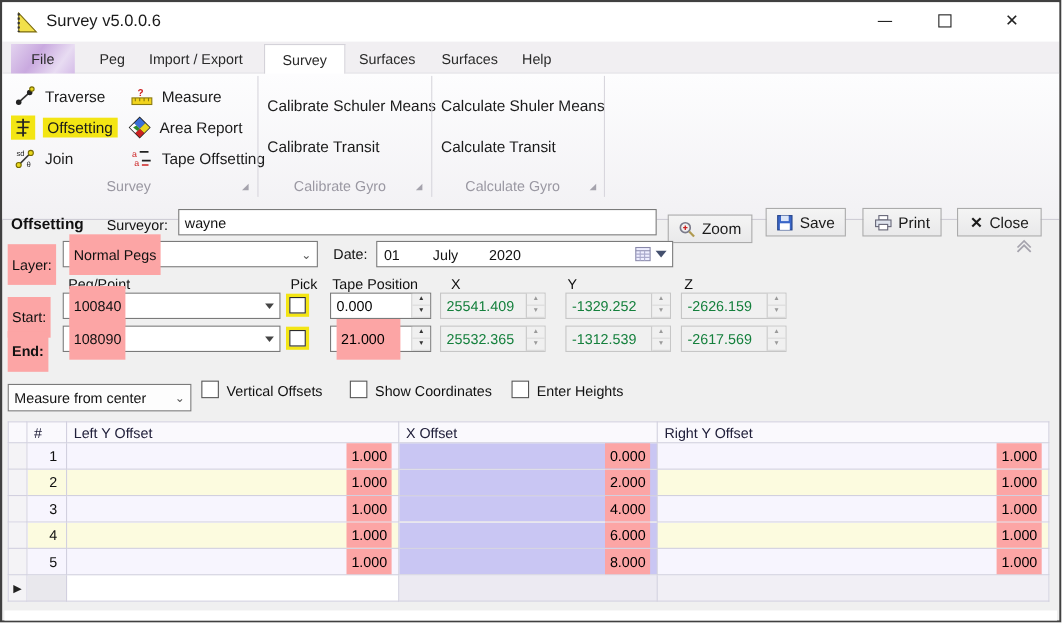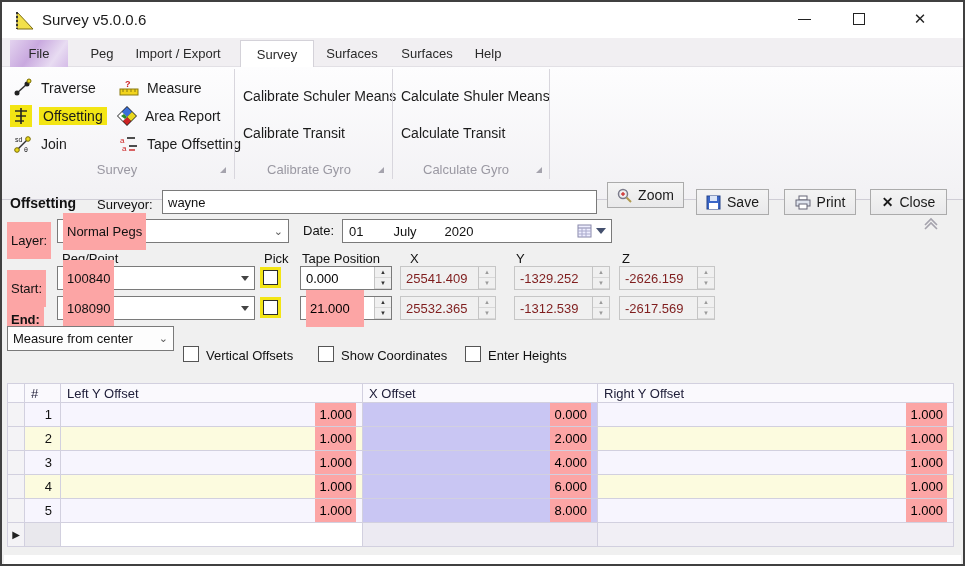--- a/index.html
+++ b/index.html
@@ -37,21 +37,21 @@
   .txtbox { position:absolute; background:#fff; border:1px solid #7a7a7a; font-size:13px; color:#111; display:flex; align-items:center; padding:0 5px; }
   .btn { position:absolute; height:26px; background:linear-gradient(#f4f4f4,#e9e9ea); border:1px solid #ababab; display:flex; align-items:center; justify-content:center; gap:6px; font-size:14px; color:#1a1a1a; }
   .combo-arrow-solid { width:0; height:0; border-left:4px solid transparent; border-right:4px solid transparent; border-top:5px solid #444; margin-left:auto; }
   .combo-chevron { margin-left:auto; color:#5a5a5a; font-size:11px; }
   .hl { background:#fca5a5; padding:11px 4px; }
   .spin { position:absolute; height:24px; background:#fff; border:1px solid #7a7a7a; display:flex; align-items:stretch; font-size:13px; }
   .spin .val { flex:1; display:flex; align-items:center; padding-left:5px; }
   .spin .btns { width:17px; display:flex; flex-direction:column; border-left:1px solid #c4c4c4; }
   .spin .btns span { flex:1; display:flex; align-items:center; justify-content:center; font-size:6px; color:#333; background:#f0f0f0; border-bottom:1px solid #d8d8d8; }
   .spin.disabled { background:#f0f0f0; border-color:#c6c6c6; }
-  .spin.disabled .val { color:#7f1d1d; }
+  .spin.disabled .val { color:#15803d; }
   .spin.disabled .btns span { color:#9a9a9a; background:#f0f0f0; }
   .pickwrap { position:absolute; background:#f3e514; padding:3px; }
   .pickbox { width:15px; height:15px; background:#fff; border:1px solid #2b2b2b; }
   .cb { position:absolute; width:16px; height:16px; background:#fff; border:1px solid #555; }
 
   
   #grid { position:absolute; left:5px; top:381px; border-collapse:collapse; table-layout:fixed; width:946px; font-size:13px; background:#fff; }
   #grid td, #grid th { border:1px solid #d2d0df; overflow:hidden; white-space:nowrap; }
   #grid th { height:19px; font-weight:normal; text-align:left; padding:0 6px; color:#21203b; background:#faf9fd; }
   #grid td { height:24px; }
@@ -218,21 +218,21 @@
       <path d="M3 8 L9 2 L15 8" stroke="#a5a3ad" stroke-width="1.6" fill="none"></path>
     </svg>
   </div>
 
   <div class="lbl bold" style="left:8px; top:193px;">Offsetting</div>
   <div class="lbl" style="left:95px; top:195px;">Surveyor:</div>
   <div class="txtbox" style="left:160px; top:188px; width:435px; height:24px;">
       <span>wayne</span>
     </div>
 
-  <div class="btn" style="left:605px; top:180px; width:77px;">
+  <div class="btn" style="left:605px; top:193px; width:77px;">
     <svg width="15" height="15">
         <circle cx="6" cy="6" r="4.5" fill="none" stroke="#7a7a8a" stroke-width="1.5"></circle>
         <line x1="9.5" y1="9.5" x2="14" y2="14" stroke="#b09a50" stroke-width="2"></line>
         <line x1="4" y1="6" x2="8" y2="6" stroke="#cc2222" stroke-width="1.2"></line>
         <line x1="6" y1="4" x2="6" y2="8" stroke="#cc2222" stroke-width="1.2"></line>
       </svg>
     <span>Zoom</span>
   </div>
   <div class="btn" style="left:694px; top:187px; width:73px;">
     <svg width="15" height="15">
@@ -352,21 +352,21 @@
       </span>
   </div>
   <div class="spin disabled" style="left:617px; top:294px; width:96px;">
     <span class="val">-2617.569</span>
     <span class="btns">
         <span>▲</span>
         <span>▼</span>
       </span>
   </div>
 
-  <div class="txtbox" style="left:5px; top:324px; width:167px; height:25px; background:#fdfdfd;">
+  <div class="txtbox" style="left:5px; top:347px; width:167px; height:25px; background:#fdfdfd;">
     <span>Measure from center</span>
     <span class="combo-chevron">⌄</span>
   </div>
   <div class="cb" style="left:181px; top:344px;"></div>
   <div class="lbl" style="left:204px; top:346px;">Vertical Offsets</div>
   <div class="cb" style="left:316px; top:344px;"></div>
   <div class="lbl" style="left:339px; top:346px;">Show Coordinates</div>
   <div class="cb" style="left:463px; top:344px;"></div>
   <div class="lbl" style="left:486px; top:346px;">Enter Heights</div>
 

